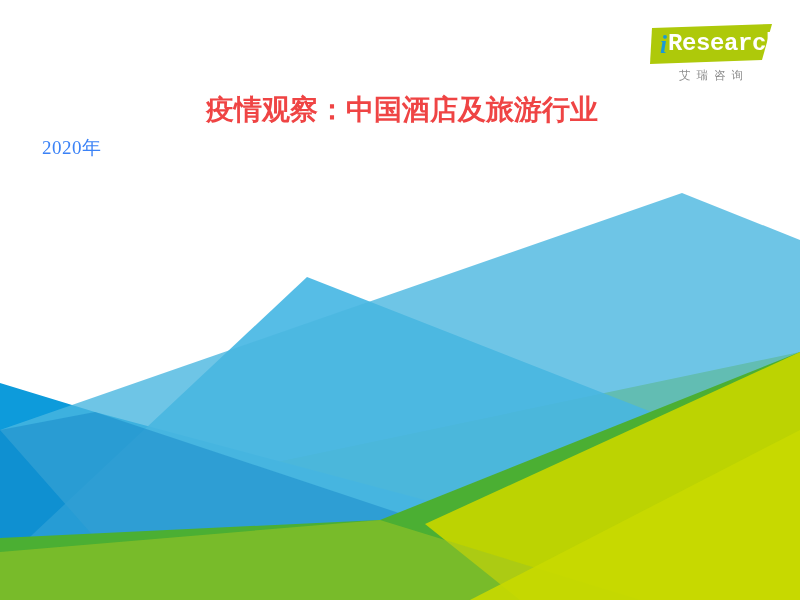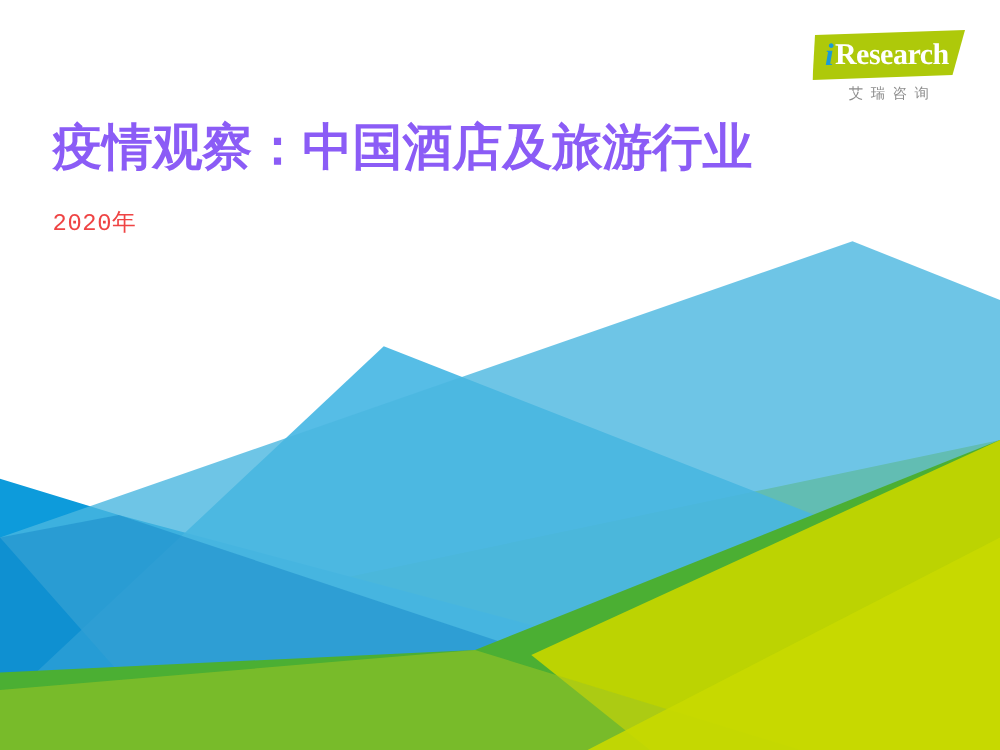--- a/index.html
+++ b/index.html
@@ -74,57 +74,58 @@
     font-family: "Liberation Serif", "DejaVu Serif", serif;
     padding-right: 1px;
   }
   .logo-research {
     display: inline-block;
     color: #ffffff;
     font-size: 24px;
     font-weight: bold;
     line-height: 1;
     letter-spacing: -0.4px;
-    font-family: Liberation Serif, serif;
+    font-family: Liberation Mono, monospace;
   }
   #logo-cn {
     margin-top: 5px;
     color: #8d8d8d;
     font-size: 11.5px;
     letter-spacing: 6px;
     padding-left: 6px;
     line-height: 1.2;
     white-space: nowrap;
   }
 
   
   #headline {
     position: absolute;
     left: 42px;
     top: 92px;
     z-index: 5;
     width: 720px;
   }
   .title-line {
-    color: #8b5cf6;
-    font-size: 40px;
+    color: #ef4444;
+    font-size: 28px;
     font-weight: bold;
     line-height: 1.30;
     letter-spacing: 0px;
     white-space: nowrap;
     font-family: "DejaVu Sans", "Liberation Sans", sans-serif;
+    text-align: center;
   }
   #subtitle {
-    margin-top: 24px;
-    color: #ef4444;
+    margin-top: 9px;
+    color: #3b82f6;
     font-size: 19px;
     font-weight: normal;
     line-height: 1.2;
     letter-spacing: 0.5px;
-    font-family: Liberation Mono, monospace;
+    font-family: Liberation Serif, serif;
   }
 </style>
 </head>
 <body>
 
 <div id="slide">
 
   <svg id="bg-art" viewBox="0 0 800 600" preserveAspectRatio="none">
 
     <polygon points="800,352 800,600 0,600 0,520" fill="#c2d500"></polygon>

